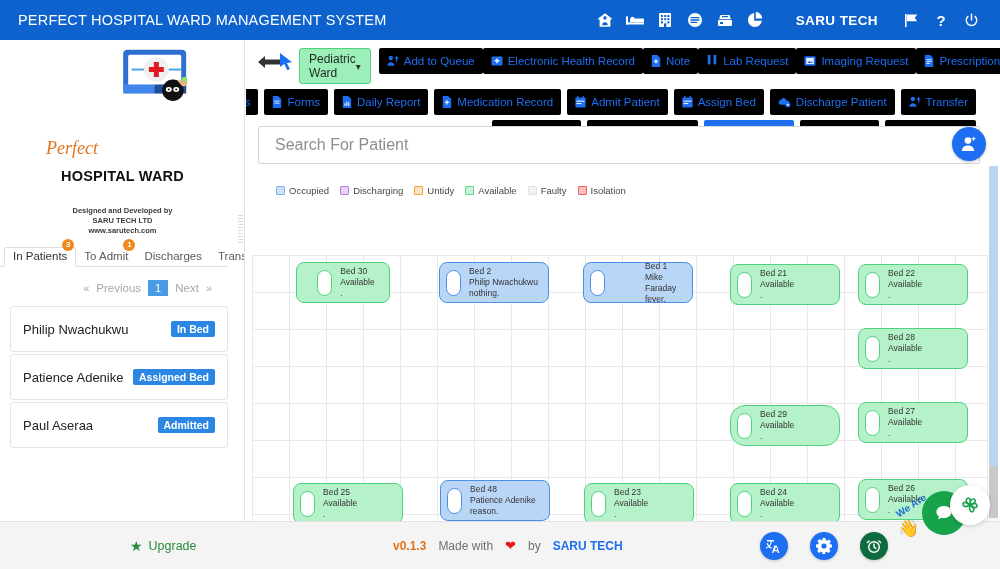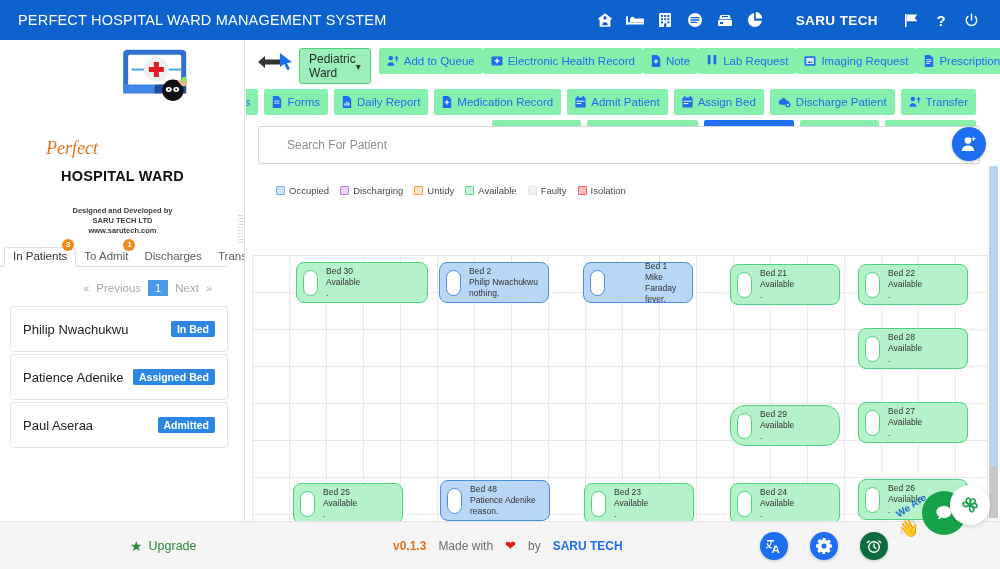--- a/index.html
+++ b/index.html
@@ -210,21 +210,21 @@
     border-radius: 3px;
     display: flex; align-items: center; justify-content: space-between;
     padding: 0 9px;
     font-size: 12px; color: #1d2a21;
     cursor: pointer;
     margin-right: 8px;
   }
   .ward-select .chev { font-size: 10px; color: #2b3a30; }
 
   .abtn {
-    background: #86efac;
+    background: #000000;
     color: #1d6ef0;
     border: none;
     border-radius: 2px;
     height: 26px;
     padding: 0 8px;
     font-size: 11.5px;
     display: inline-flex; align-items: center; gap: 5px;
     cursor: pointer;
     white-space: nowrap;
     font-family: "Liberation Sans", sans-serif;
@@ -239,22 +239,22 @@
   .psearch-wrap {
     position: relative;
     margin: 2px 12px 0 12px;
     width: 722px; height: 38px;
     display: flex; align-items: center;
   }
   .psearch {
     flex: 1; height: 38px;
     border: 1px solid #d6d6d6;
     border-radius: 2px;
-    padding: 0 28px;
-    font-size: 12px;
+    padding: 0 16px;
+    font-size: 16px;
     color: #333;
     outline: none;
     font-family: "Liberation Sans", sans-serif;
     background: #fff;
   }
   .psearch::placeholder { color: #8e8e8e; }
   .add-patient-btn {
     position: absolute; right: -6px; top: 1px;
     width: 34px; height: 34px;
     border-radius: 50%;
@@ -843,21 +843,21 @@
         <span>Faulty</span>
       </div>
       <div class="lg-item">
         <span class="lg-sw" style="background:#fbbfbf;border:1.3px solid #f45f5f"></span>
         <span>Isolation</span>
       </div>
     </div>
   </div>
 
   <div class="grid-area" id="grid-area">
-      <div class="bed avail" style="left: 44px; top: 7px; width: 132px; height: 41px;">
+      <div class="bed avail" style="left: 44px; top: 7px; width: 94px; height: 41px; justify-content: center;">
         <div class="bed-pill"></div>
         <div class="bed-text">
           <div>Bed 30</div>
           <div>Available</div>
           <div>.</div>
         </div>
       </div>
       <div class="bed occ" style="left: 187px; top: 7px; width: 110px; height: 41px;">
         <div class="bed-pill"></div>
         <div class="bed-text">

